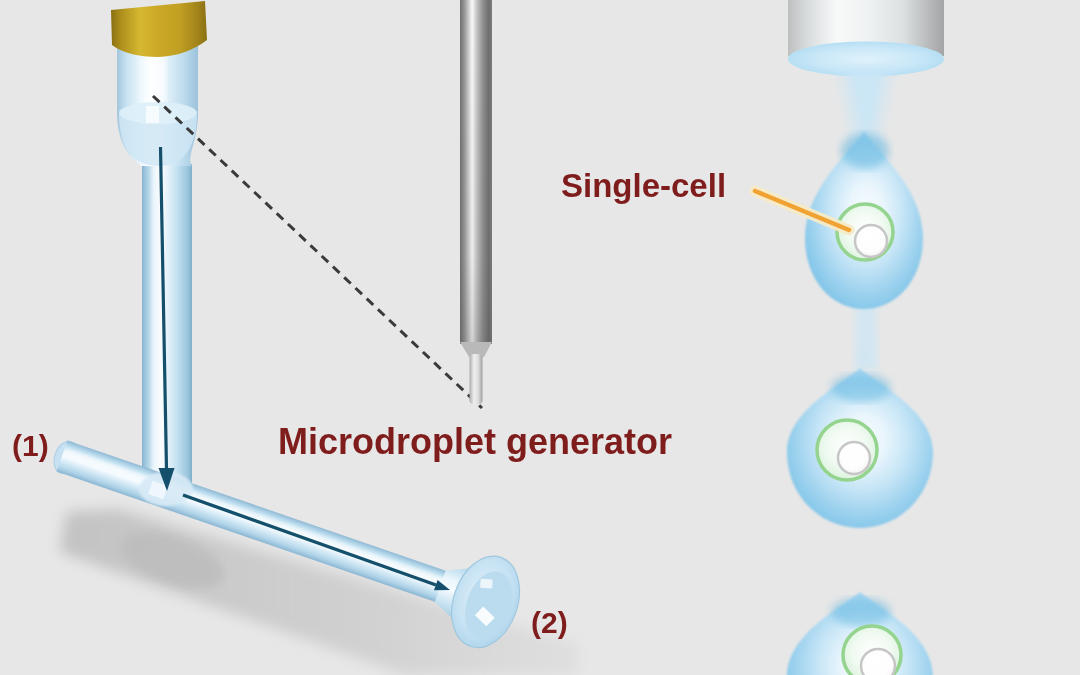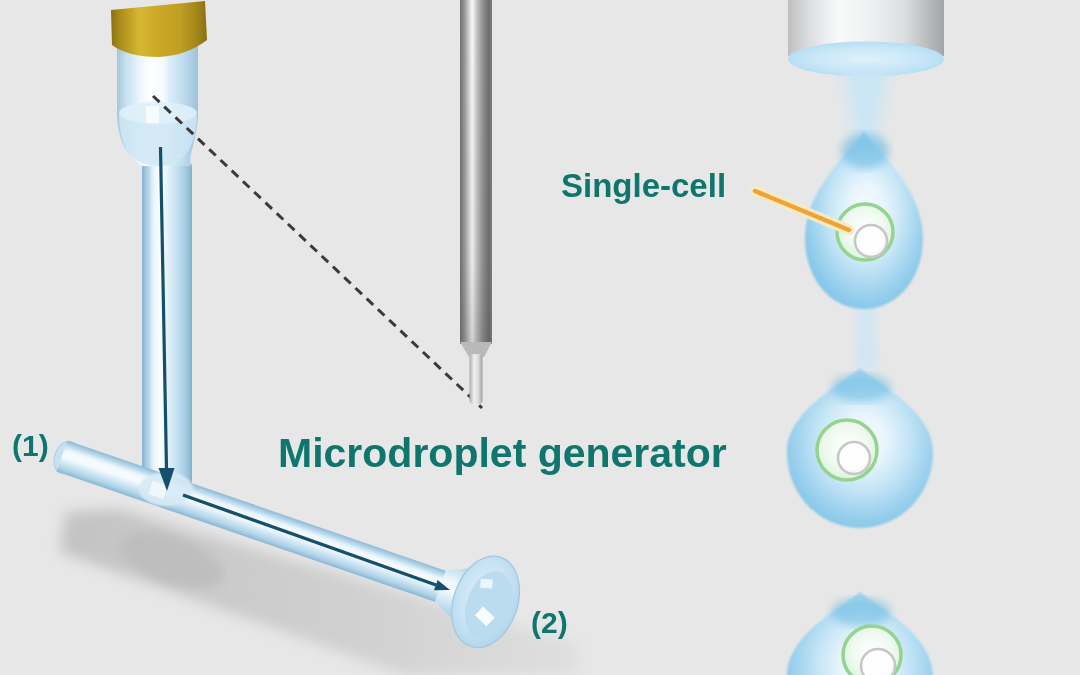--- a/index.html
+++ b/index.html
@@ -2,26 +2,26 @@
 <html><head>
 <meta charset="utf-8">
 <style>
   html,body{margin:0;padding:0;background:#E7E7E7;}
   .stage{
     position:relative;width:1080px;height:675px;overflow:hidden;
     background:#E7E7E7;font-family:"Liberation Sans",sans-serif;
   }
   .stage svg{position:absolute;left:0;top:0;}
   .lbl{
-    position:absolute;font-weight:700;color:#0f766e;line-height:1.05;
+    position:absolute;font-weight:700;color:#7f1d1d;line-height:1.05;
     white-space:nowrap;letter-spacing:0;z-index:5;
   }
   .lbl-inlet{left:12px;top:430px;font-size:30px;}
   .lbl-outlet{left:531px;top:607px;font-size:30px;}
-  .lbl-generator{left:278px;top:432px;font-size:41px;}
+  .lbl-generator{left:278px;top:423px;font-size:36px;}
   .lbl-singlecell{left:561px;top:169px;font-size:33px;}
 </style>
 </head>
 <body>
 
 <div class="stage">
 
 <svg width="1080" height="675" viewBox="0 0 1080 675">
   <defs>
     <linearGradient id="capG" x1="0" y1="0" x2="1" y2="0">

